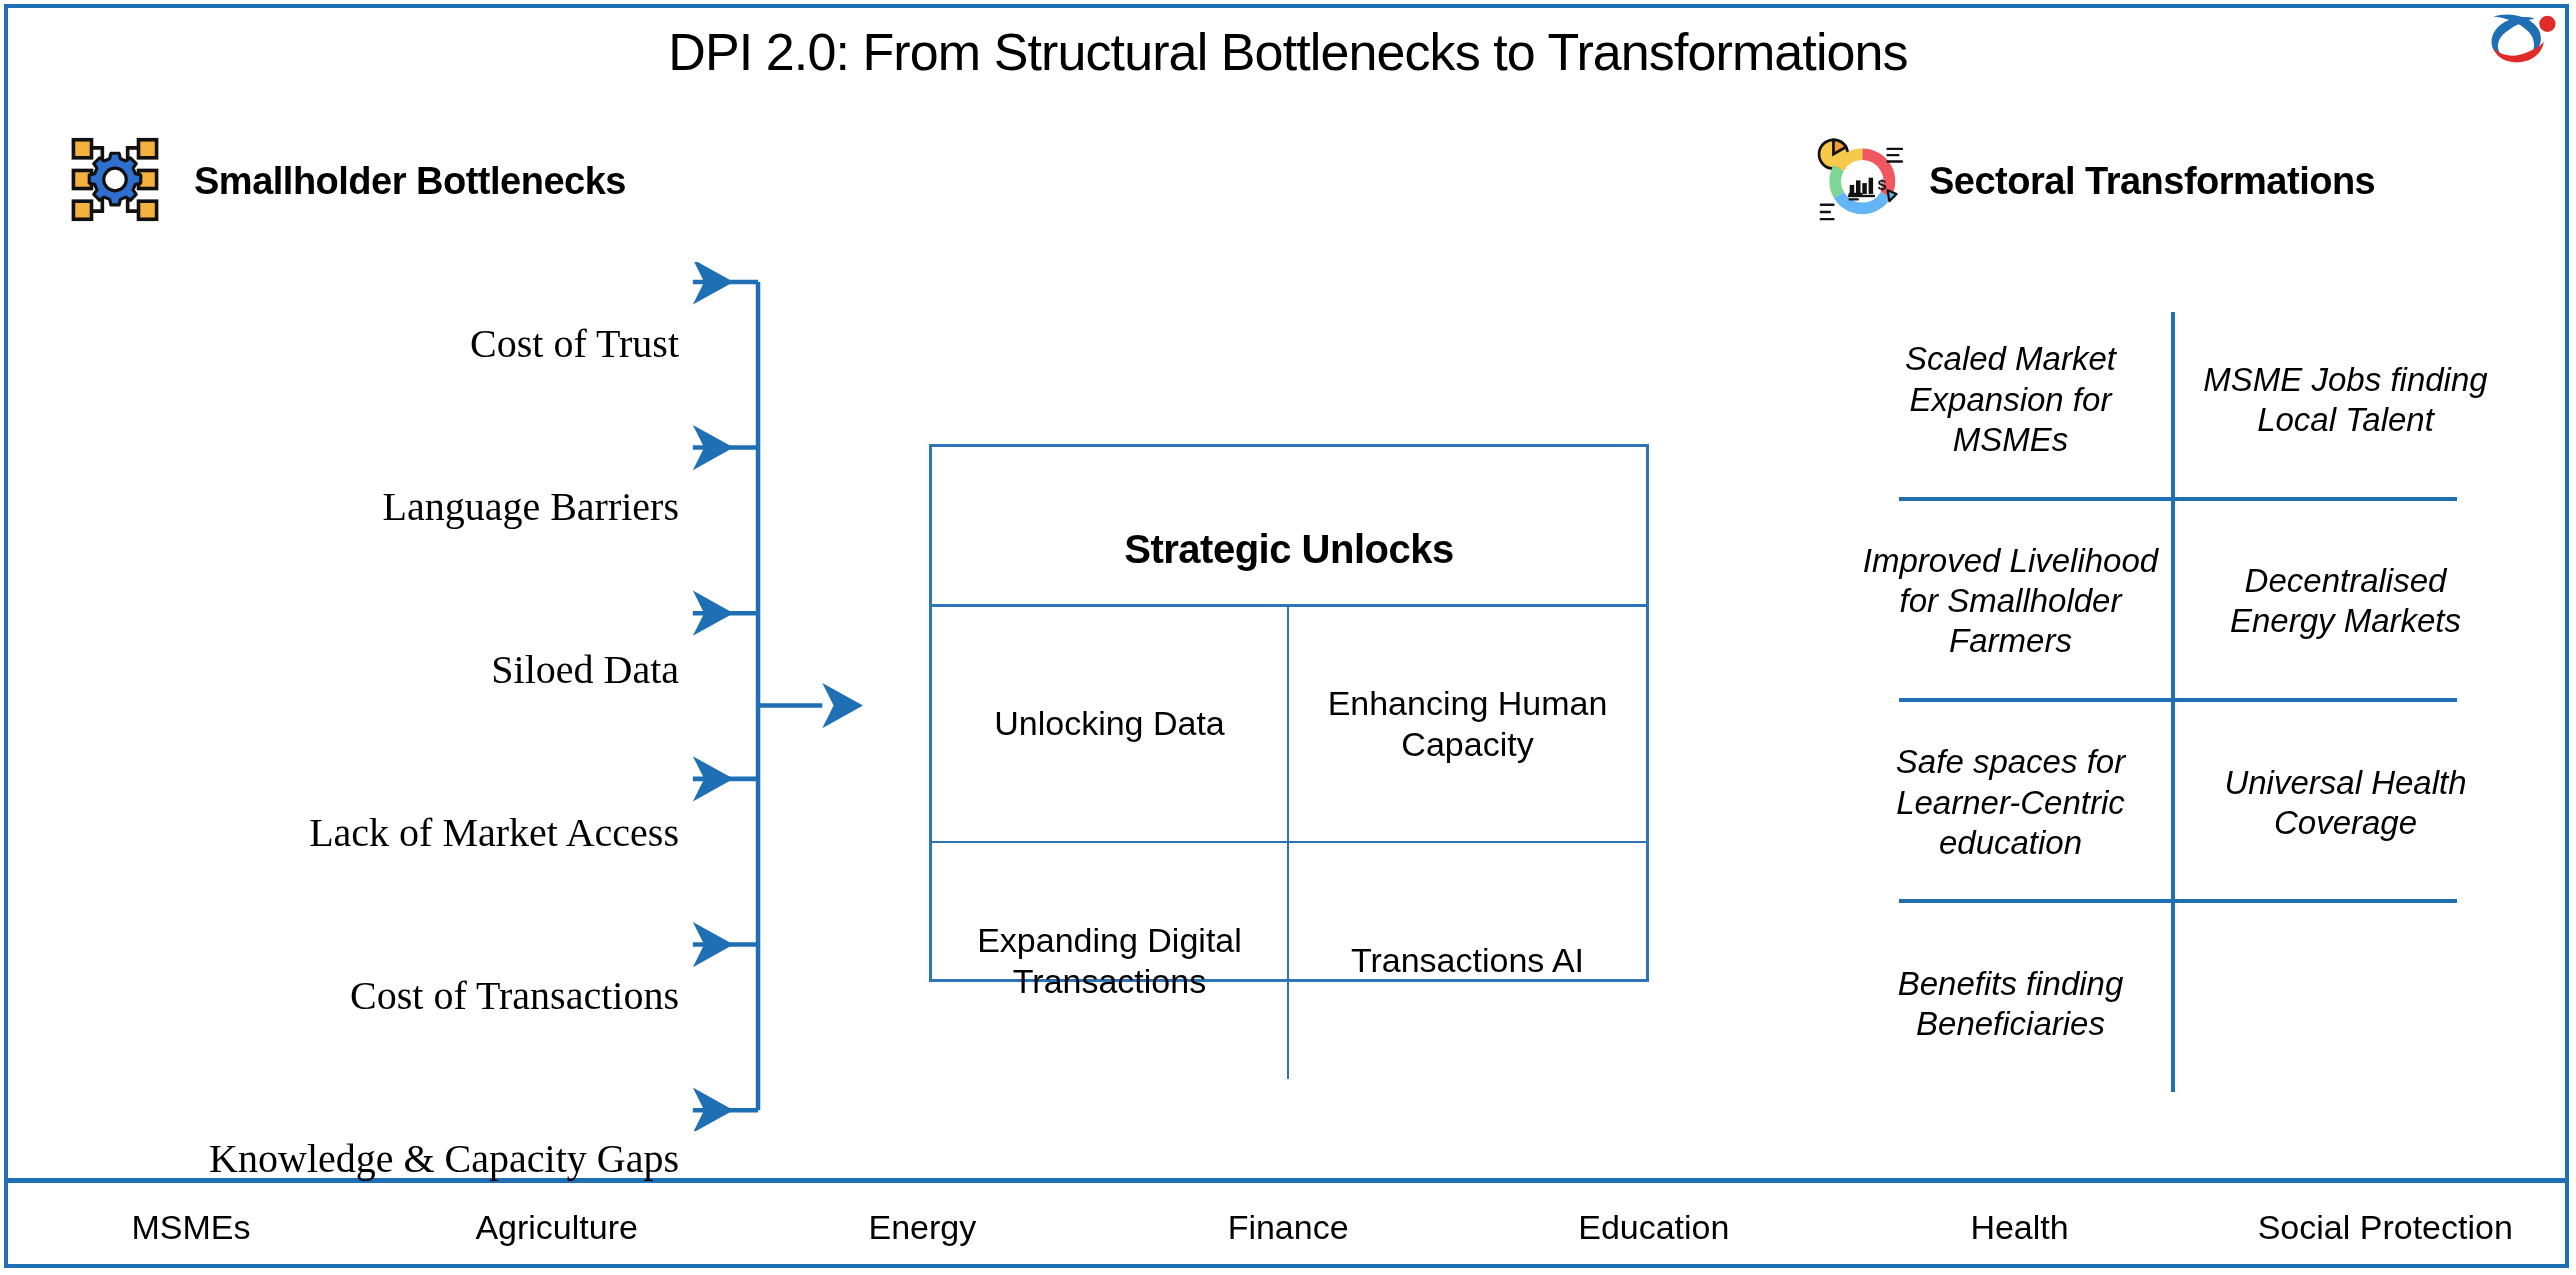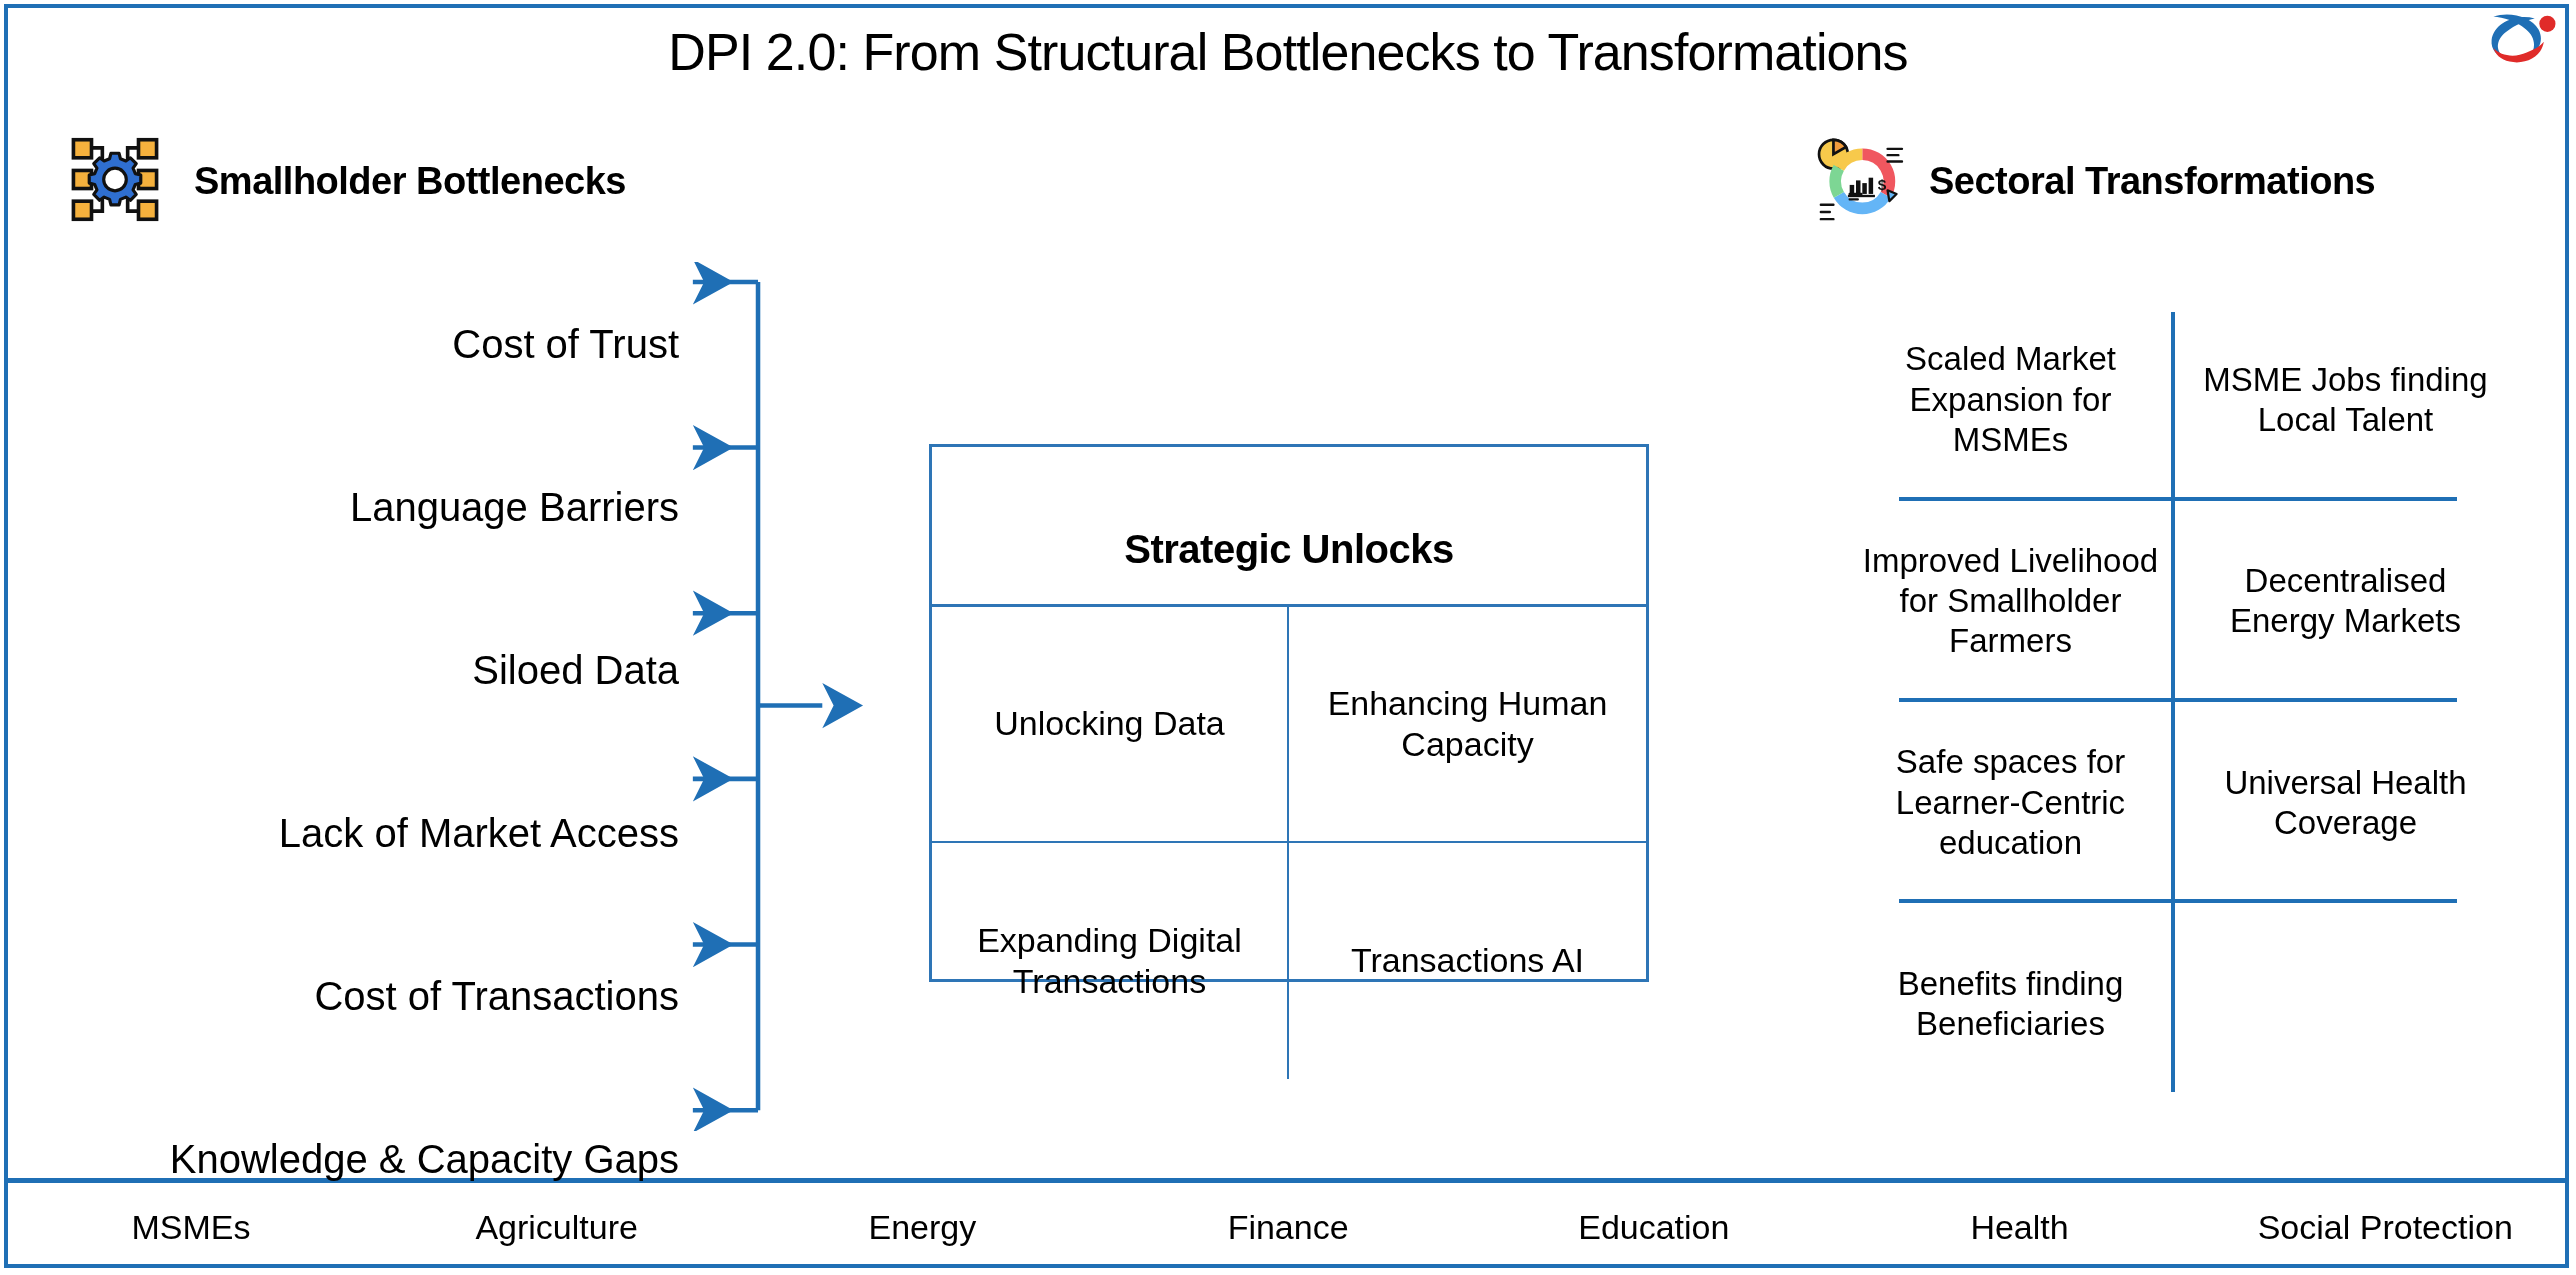--- a/index.html
+++ b/index.html
@@ -45,21 +45,21 @@
     font-size:38px;font-weight:bold;white-space:nowrap;letter-spacing:-0.5px;
   }
   #bottlenecks-header .sec-title{margin-left:32px;}
   #transformations-header .sec-title{margin-left:18px;}
 
   
   #bottleneck-list{
     position:absolute;left:36px;top:262px;width:643px;
   }
   .bottleneck-row{
-    height:163px;display:flex;align-items:center;justify-content:flex-end;
+    height:163px;display:flex;align-items:center;justify-content:flex-end;font-family:Liberation Serif, serif;
   }
   .bottleneck-label{
     font-size:40px;text-align:right;white-space:nowrap;
     line-height:1;
   }
 
   
   #left-connectors{position:absolute;left:670px;top:262px;width:272px;height:869px;}
 
   
@@ -83,21 +83,21 @@
     text-align:center;font-size:34px;line-height:1.22;
     border-right:2.7px solid #2E75B6;border-bottom:2.7px solid #2E75B6;
     box-sizing:border-box;padding:5.4px;
   }
   .unlock-cell:nth-child(2),.unlock-cell:nth-child(4){border-right:none;}
   .unlock-cell:nth-child(3),.unlock-cell:nth-child(4){border-bottom:none;}
 
   
   #sector-grid{
     position:absolute;left:1843px;top:299px;
-    width:670px;height:806px;
+    width:670px;height:806px;font-style:italic;
   }
   #sector-cells{
     position:absolute;inset:0;
     display:grid;grid-template-columns:1fr 1fr;
     grid-template-rows:repeat(4,1fr);
   }
   .sector-cell{
     display:flex;align-items:center;justify-content:center;
     text-align:center;font-size:33px;line-height:1.22;
     padding:3.6px 11px;box-sizing:border-box;

